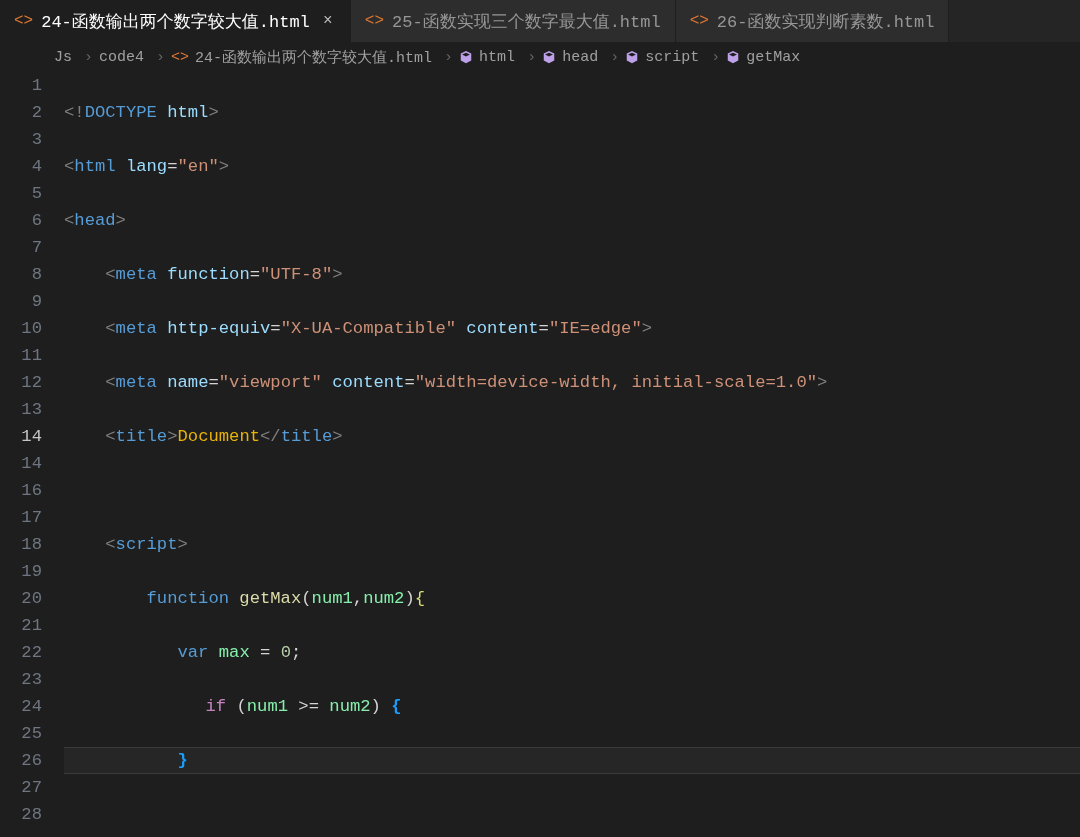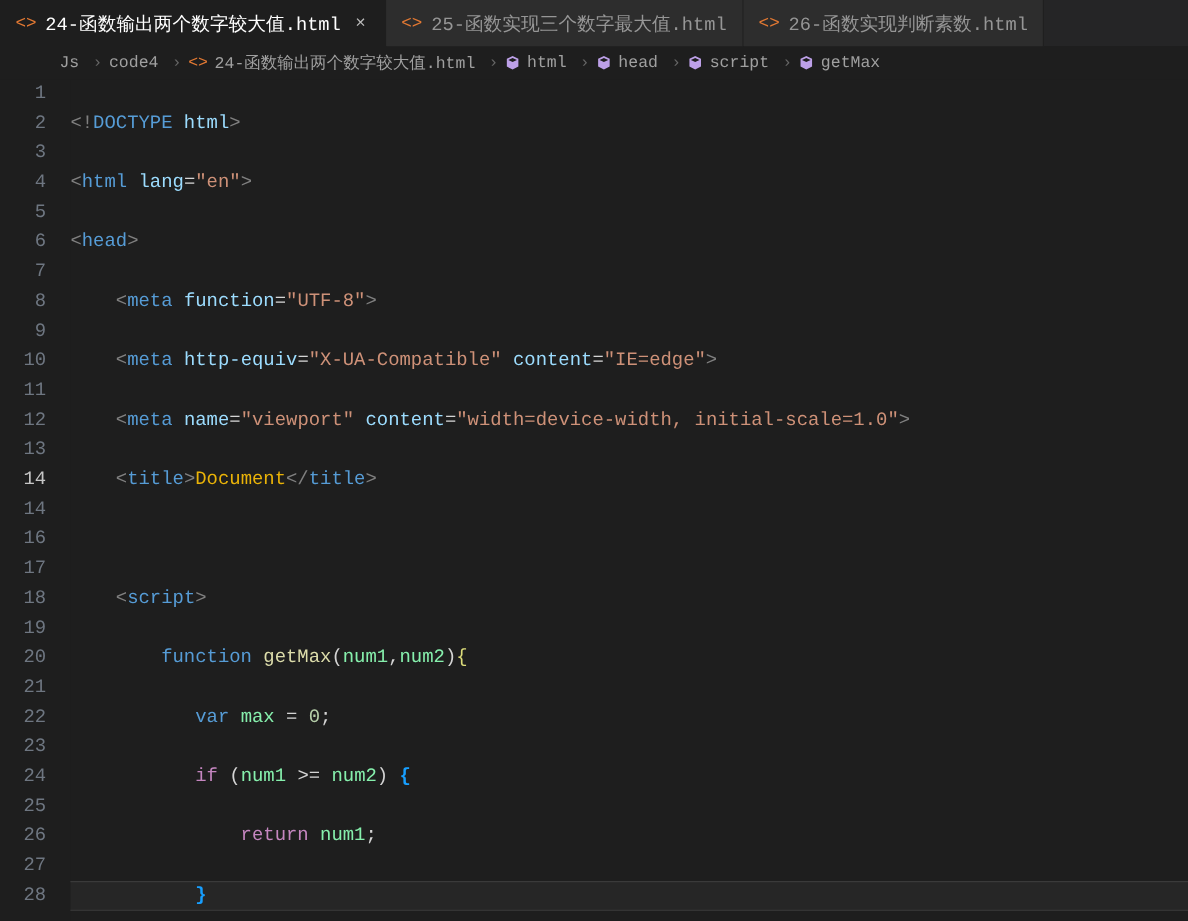--- a/index.html
+++ b/index.html
@@ -98,21 +98,21 @@
   .line { height: 27px; }
   .line.current {
     background: rgba(90,90,90,0.15);
     box-shadow: inset 0 1px 0 #3a3a3a, inset 0 -1px 0 #3a3a3a;
     width: 100%;
   }
   .t-punc    { color: #808080; }
   .t-tag     { color: #569cd6; }
   .t-attr    { color: #9cdcfe; }
   .t-str     { color: #ce9178; }
-  .t-kw      { color: #c586c0; }
+  .t-kw      { color: #c586c0; margin-left: 28px; }
   .t-fnkw    { color: #569cd6; }
   .t-fn      { color: #dcdcaa; }
   .t-var     { color: #86efac; }
   .t-num     { color: #b5cea8; }
   .t-op      { color: #d4d4d4; }
   .t-brace   { color: #dcdc7a; }
   .t-text    { color: #eab308; }
   .t-brkt    { color: #179fff; font-weight: bold; }
   .icon-cube {
     display:inline-block;width:14px;height:14px;vertical-align:-2px;
@@ -217,21 +217,20 @@
 <div class="line"><span class="t-punc">&lt;</span><span class="t-tag">head</span><span class="t-punc">&gt;</span></div>
 <div class="line">    <span class="t-punc">&lt;</span><span class="t-tag">meta</span> <span class="t-attr">function</span><span class="t-op">=</span><span class="t-str">"UTF-8"</span><span class="t-punc">&gt;</span></div>
 <div class="line">    <span class="t-punc">&lt;</span><span class="t-tag">meta</span> <span class="t-attr">http-equiv</span><span class="t-op">=</span><span class="t-str">"X-UA-Compatible"</span> <span class="t-attr">content</span><span class="t-op">=</span><span class="t-str">"IE=edge"</span><span class="t-punc">&gt;</span></div>
 <div class="line">    <span class="t-punc">&lt;</span><span class="t-tag">meta</span> <span class="t-attr">name</span><span class="t-op">=</span><span class="t-str">"viewport"</span> <span class="t-attr">content</span><span class="t-op">=</span><span class="t-str">"width=device-width, initial-scale=1.0"</span><span class="t-punc">&gt;</span></div>
 <div class="line">    <span class="t-punc">&lt;</span><span class="t-tag">title</span><span class="t-punc">&gt;</span><span class="t-text">Document</span><span class="t-punc">&lt;/</span><span class="t-tag">title</span><span class="t-punc">&gt;</span></div>
 <div class="line"></div>
 <div class="line">    <span class="t-punc">&lt;</span><span class="t-tag">script</span><span class="t-punc">&gt;</span></div>
 <div class="line">        <span class="t-fnkw">function</span> <span class="t-fn">getMax</span><span class="t-op">(</span><span class="t-var">num1</span><span class="t-op">,</span><span class="t-var">num2</span><span class="t-op">)</span><span class="t-brace">{</span></div>
 <div class="line">           <span class="t-fnkw">var</span> <span class="t-var">max</span> <span class="t-op">=</span> <span class="t-num">0</span><span class="t-op">;</span></div>
 <div class="line">           <span class="t-kw">if</span> <span class="t-op">(</span><span class="t-var">num1</span> <span class="t-op">&gt;=</span> <span class="t-var">num2</span><span class="t-op">)</span> <span class="t-brkt">{</span></div>
-<div class="line">               <span class="t-kw">return</span> <span class="t-var">num1</span><span class="t-op">;</span></div>
 <div class="line current">           <span class="t-brkt">}</span></div>
 
 
 
 
 
 
 
 
 

